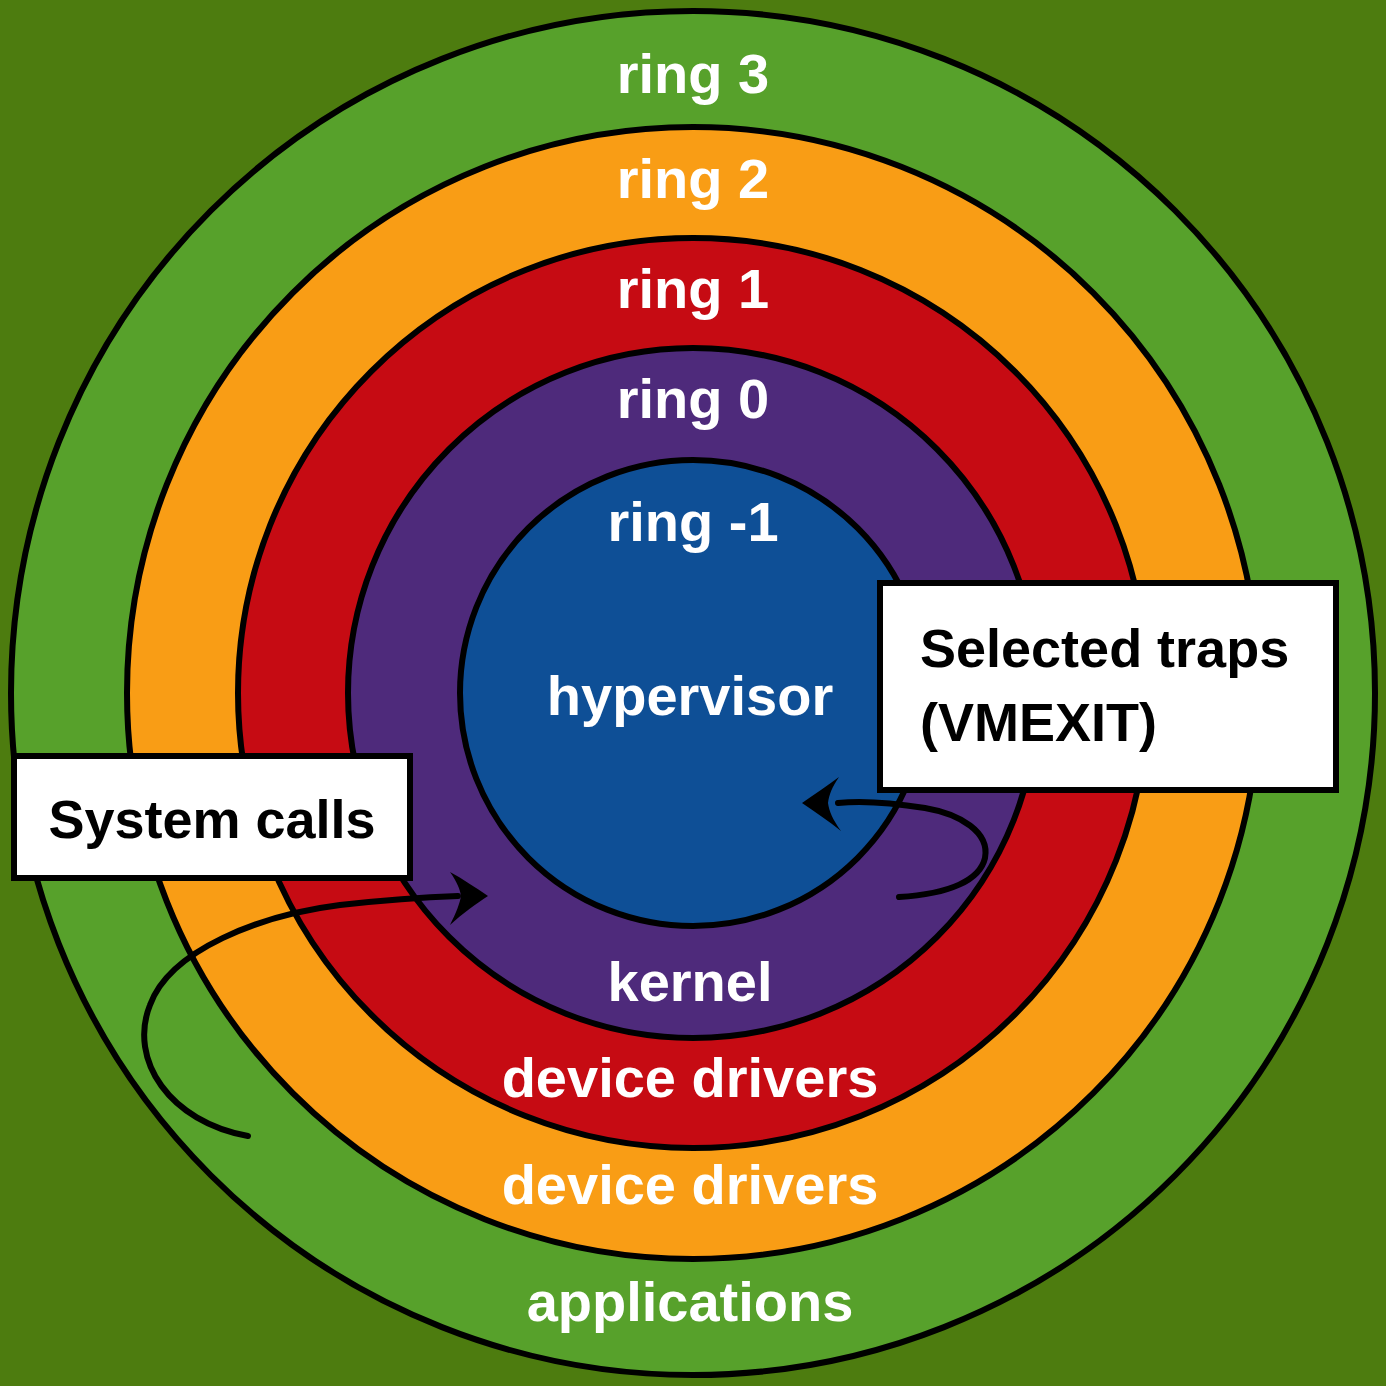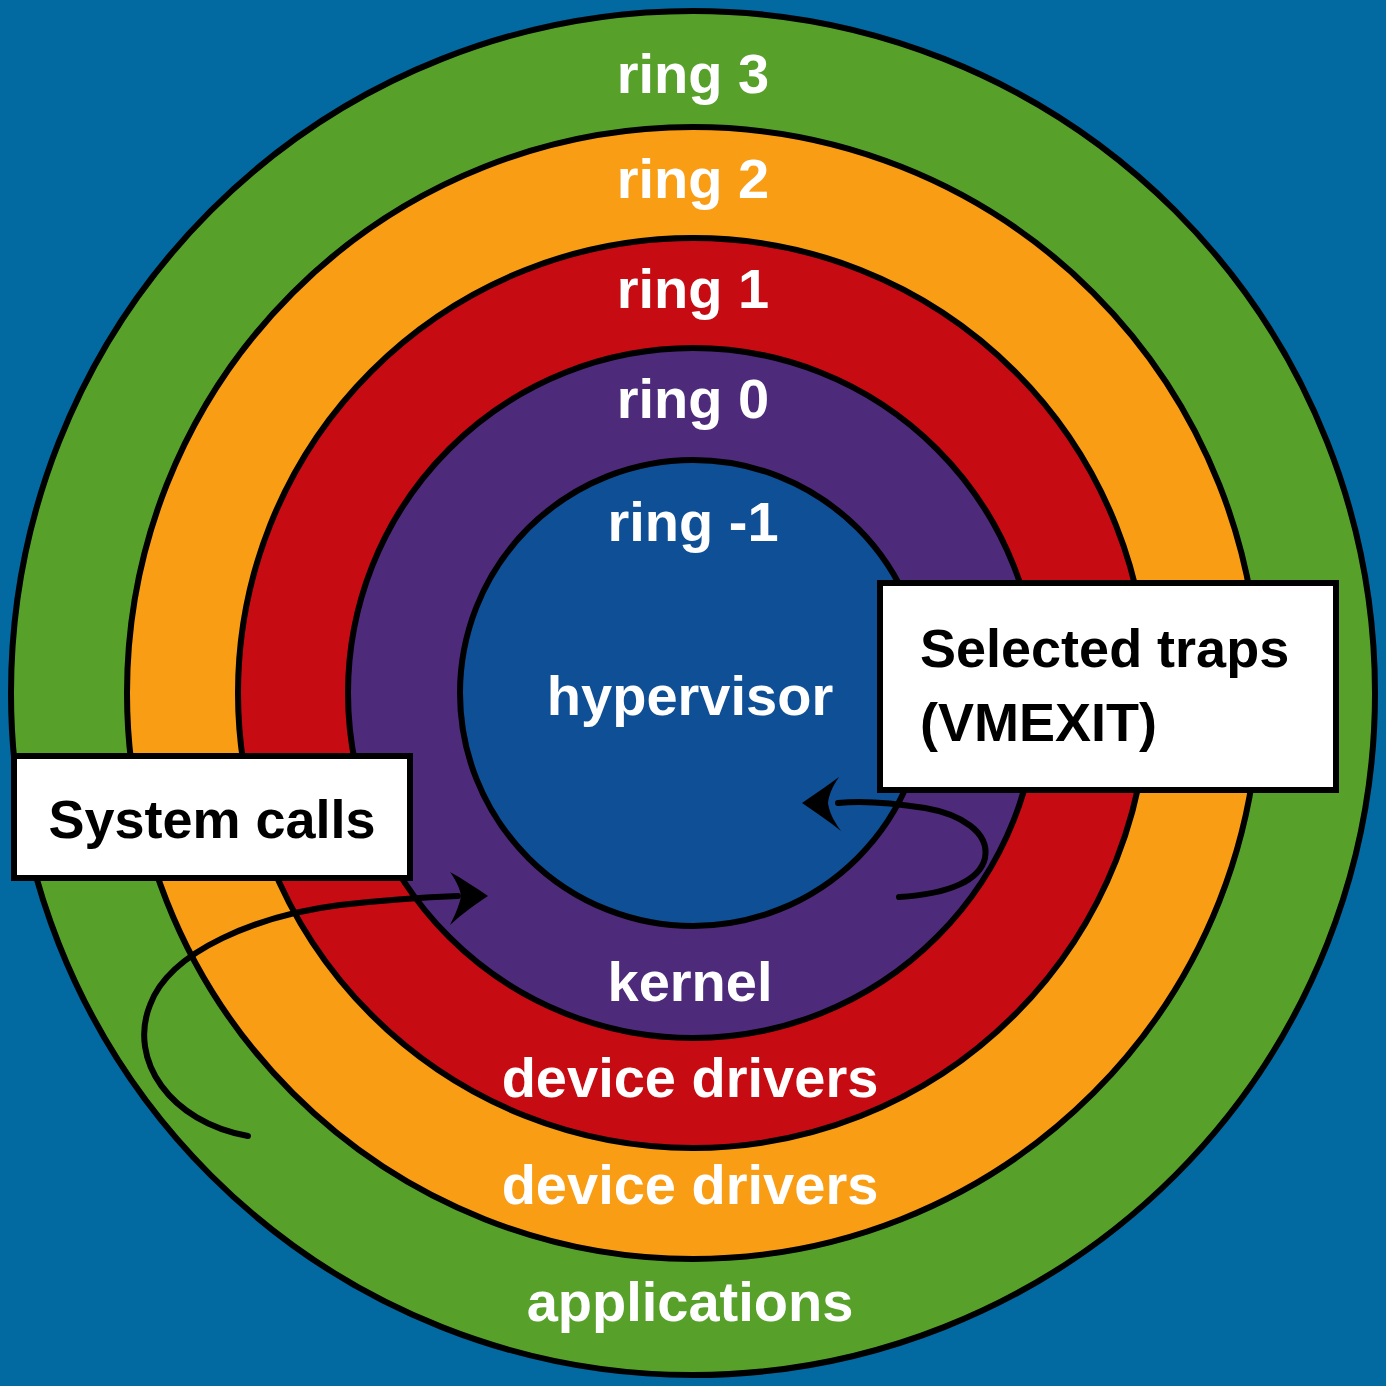--- a/index.html
+++ b/index.html
@@ -4,21 +4,21 @@
 <style>
   html, body {
     margin: 0;
     padding: 0;
     background: #ffffff;
   }
   .stage {
     width: 1386px;
     height: 1386px;
     position: relative;
-    background: #0369a1;
+    background: #4d7c0f;
     font-family: "Liberation Sans", "DejaVu Sans", sans-serif;
   }
   svg { display: block; }
   .band {
     stroke: #000000;
     stroke-width: 6;
   }
   .ring-label {
     fill: #ffffff;
     font-size: 56px;

